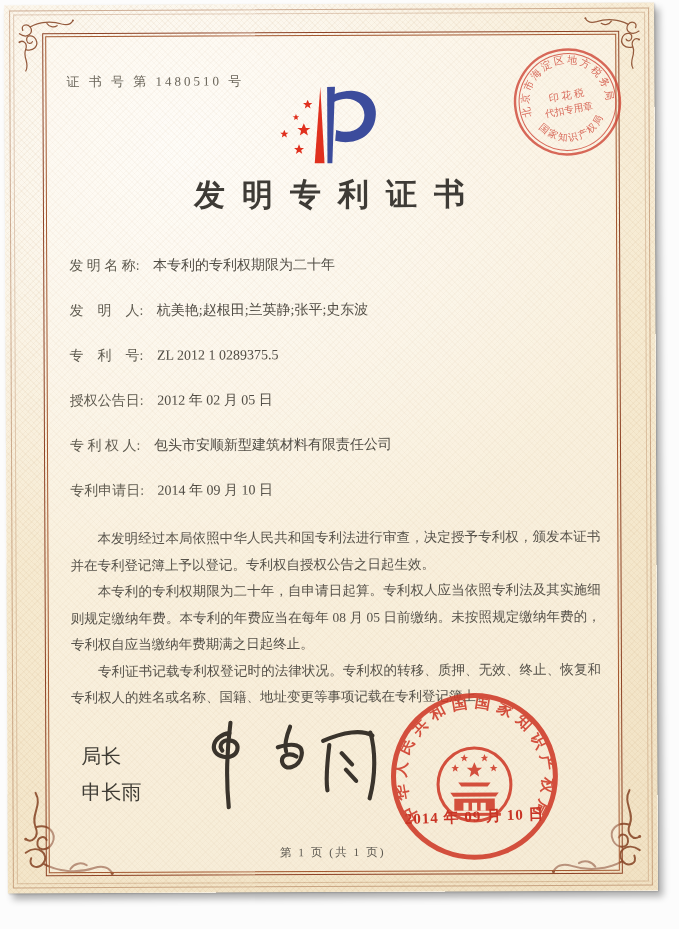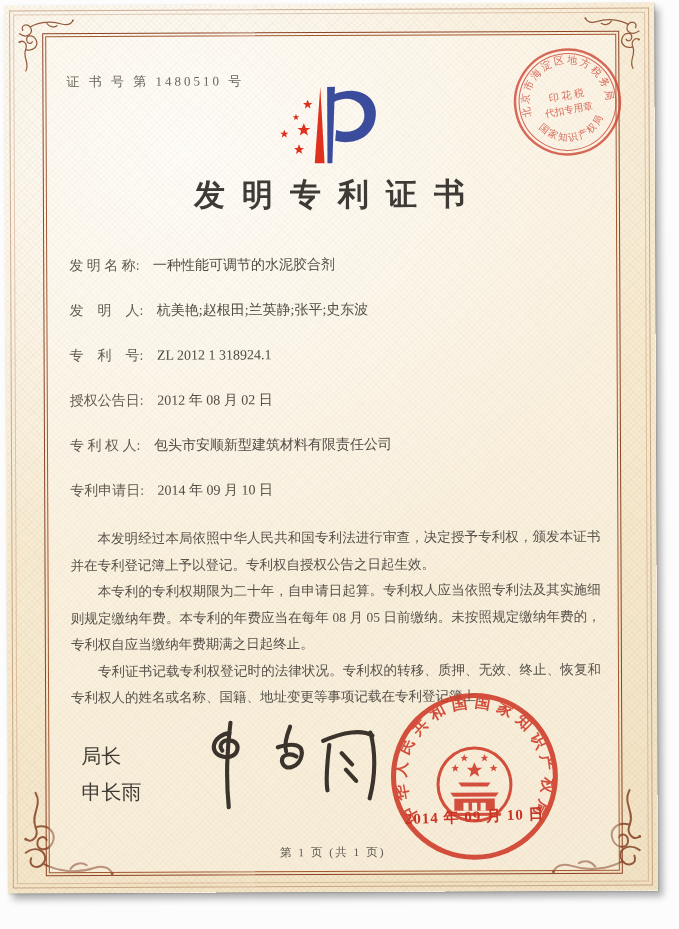--- a/index.html
+++ b/index.html
@@ -105,33 +105,33 @@
         <polygon points="58,6 66,6 63,84 58,84"></polygon>
         <path d="M64,14 C94,2 112,20 107,40 C103,59 83,66 66,61 L67,50 C83,56 96,48 96,35 C96,21 80,13 64,22 Z"></path>
       </g>
     </svg>
 
     <div class="title">发明专利证书</div>
 
     <div class="fields">
       <div class="frow">
         <span class="flabel">发 明 名 称:</span>
-        <span class="fvalue">一种性能可调节的水泥胶合剂</span>
+        <span class="fvalue">本专利的专利权期限为二十年</span>
       </div>
       <div class="frow">
         <span class="flabel">发　明　人:</span>
         <span class="fvalue">杭美艳;赵根田;兰英静;张平;史东波</span>
       </div>
       <div class="frow">
         <span class="flabel">专　利　号:</span>
-        <span class="fvalue">ZL 2012 1 318924.1</span>
+        <span class="fvalue">ZL 2012 1 0289375.5</span>
       </div>
       <div class="frow">
         <span class="flabel">授权公告日:</span>
-        <span class="fvalue">2012 年 08 月 02 日</span>
+        <span class="fvalue">2012 年 02 月 05 日</span>
       </div>
       <div class="frow">
         <span class="flabel">专 利 权 人:</span>
         <span class="fvalue">包头市安顺新型建筑材料有限责任公司</span>
       </div>
       <div class="frow">
         <span class="flabel">专利申请日:</span>
         <span class="fvalue">2014 年 09 月 10 日</span>
       </div>
     </div>

